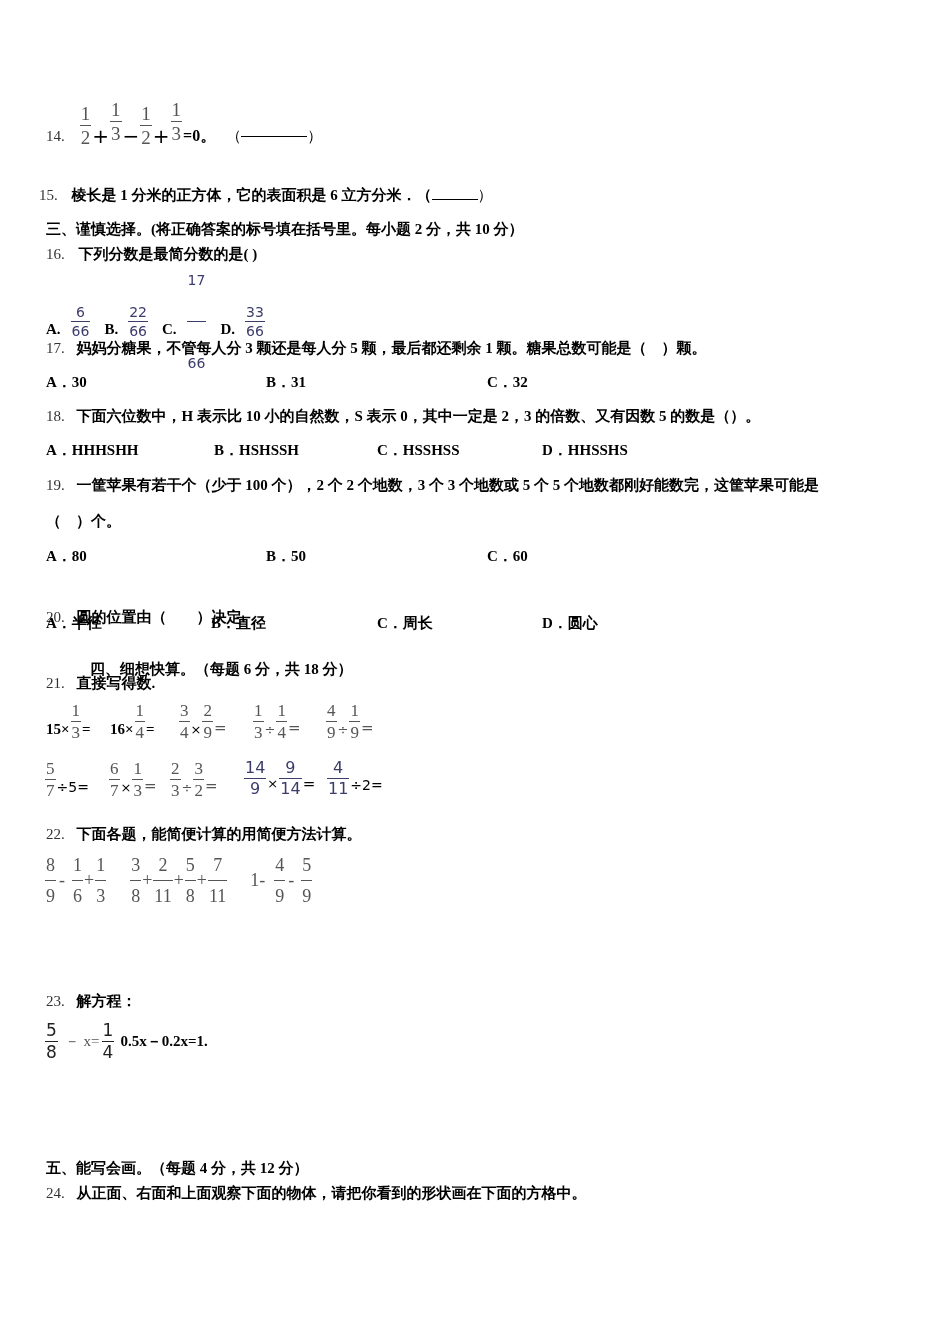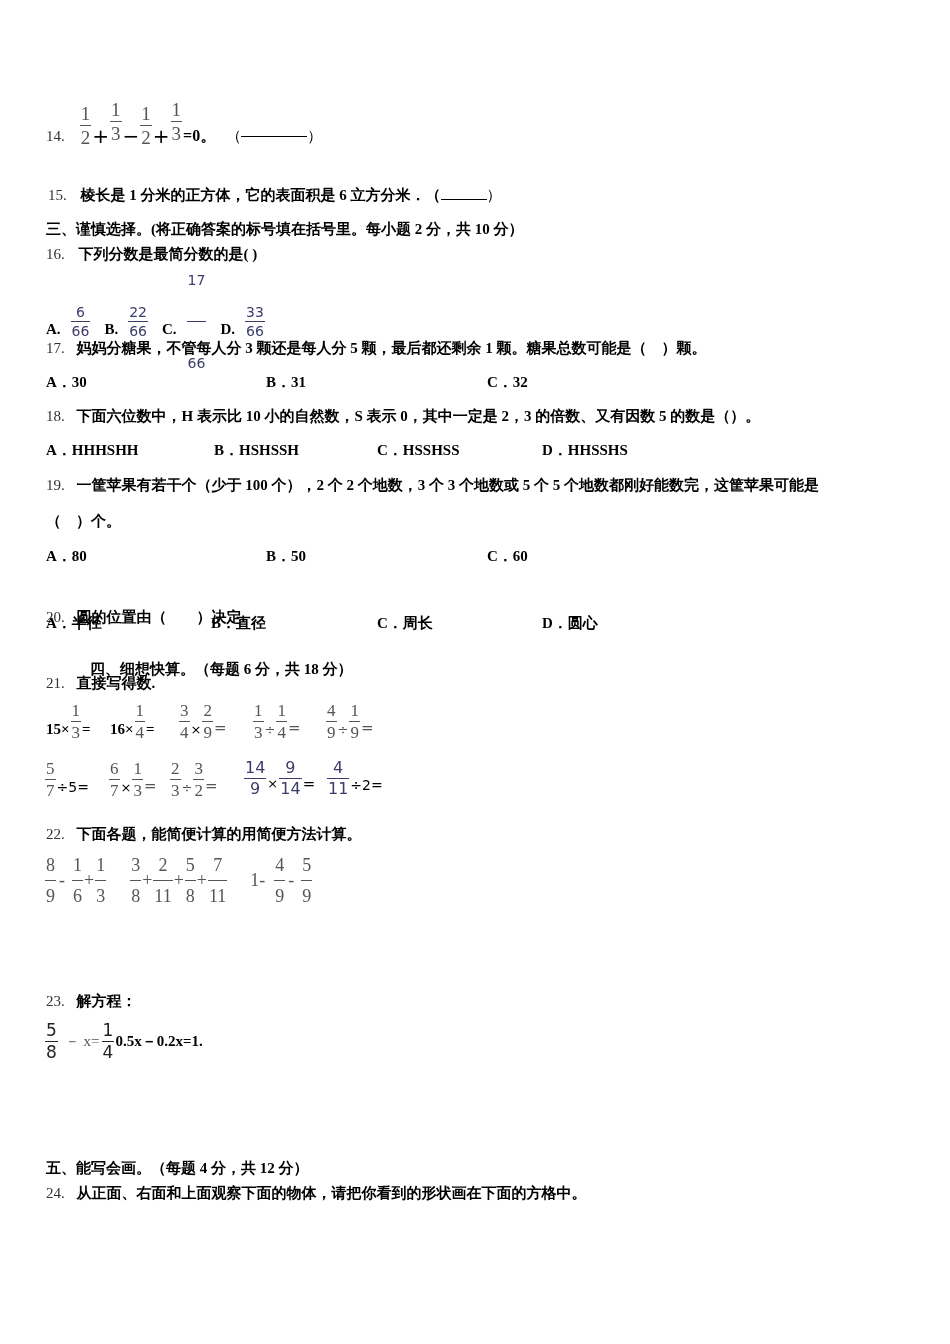--- a/index.html
+++ b/index.html
@@ -44,21 +44,21 @@
       <span class="n">1</span>
       <span class="bar"></span>
       <span class="d">3</span>
     </span>
   <span class="b" style="font-size:16px; margin-top:22px;">=0。</span>
   <span style="font-size:15px; margin-top:22px; margin-left:10px;">（</span>
   <span class="blank" style="width:66px; margin-top:22px;"></span>
   <span style="font-size:15px; margin-top:22px;">）</span>
 </div>
 
-<div class="abs line" style="left:48px; top:186px;">
+<div class="abs line" style="left:39px; top:186px;">
   <span class="num">15.</span>
   <span class="b" style="margin-left:10px;">棱长是 1 分米的正方体，它的表面积是 6 立方分米．（</span><span class="blank" style="width:46px;"></span><span>）</span>
 </div>
 
 <div class="abs line b" style="left:46px; top:220px;">三、谨慎选择。(将正确答案的标号填在括号里。每小题 2 分，共 10 分）</div>
 
 <div class="abs line" style="left:46px; top:245px;">
   <span class="num">16.</span>
   <span class="b" style="margin-left:10px;">下列分数是最简分数的是( )</span>
 </div>
@@ -323,21 +323,21 @@
       <span class="n">5</span>
       <span class="bar"></span>
       <span class="d">8</span>
     </span>
   <span class="gray" style="font-size:15px; margin:0 1px 0 6px;">－ x=</span>
   <span class="frac" style="font-family:'DejaVu Sans',sans-serif; font-size:17px; color:#222;">
       <span class="n">1</span>
       <span class="bar"></span>
       <span class="d">4</span>
     </span>
-  <span class="b" style="font-size:15px; ">0.5x－0.2x=1.</span>
+  <span class="b" style="font-size:15px; margin-left:5px;">0.5x－0.2x=1.</span>
 </div>
 
 <div class="abs line b" style="left:46px; top:1159px;">五、能写会画。（每题 4 分，共 12 分）</div>
 
 <div class="abs line" style="left:46px; top:1184px;">
   <span class="num">24.</span>
   <span class="b" style="margin-left:8px;font-family:Liberation Mono, monospace;">从正面、右面和上面观察下面的物体，请把你看到的形状画在下面的方格中。</span>
 </div>
 
 </body></html>

